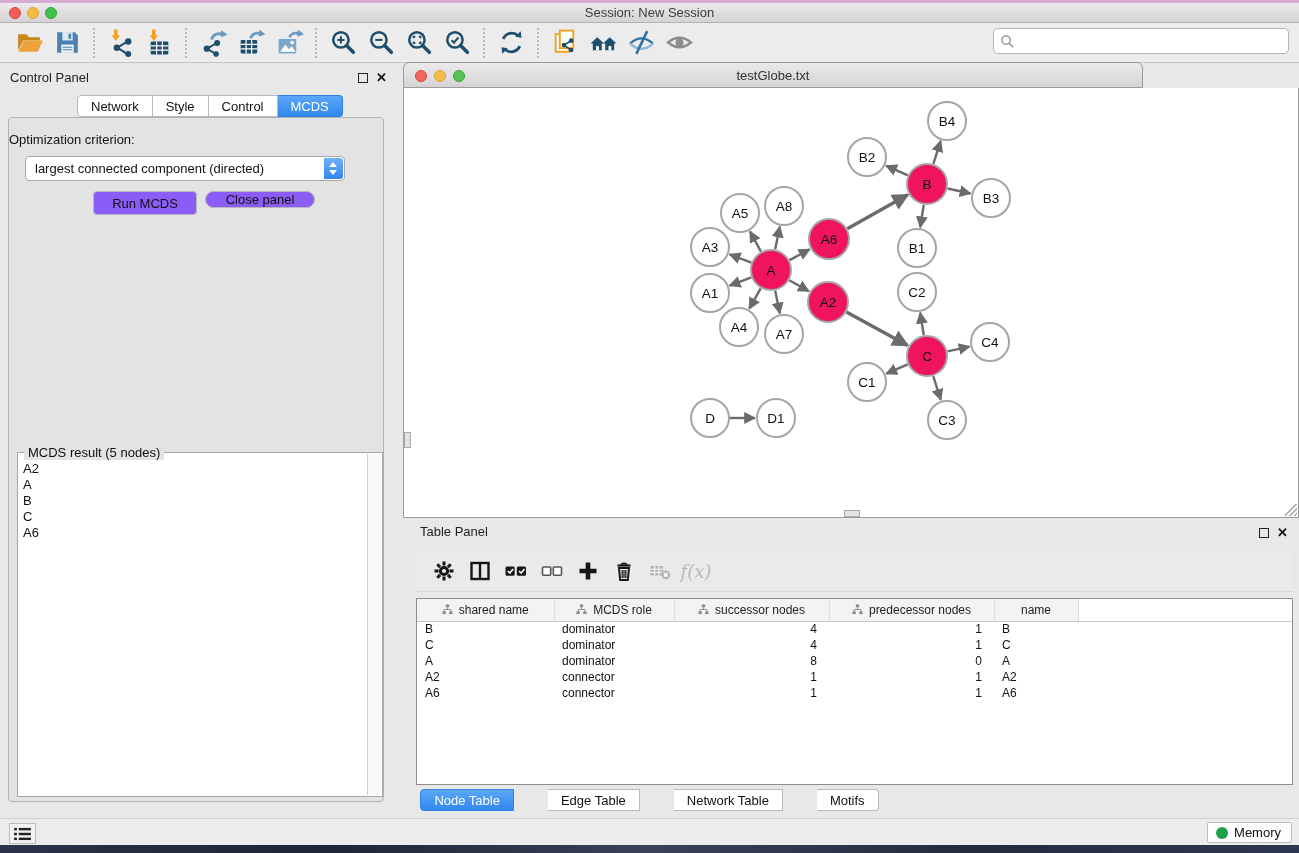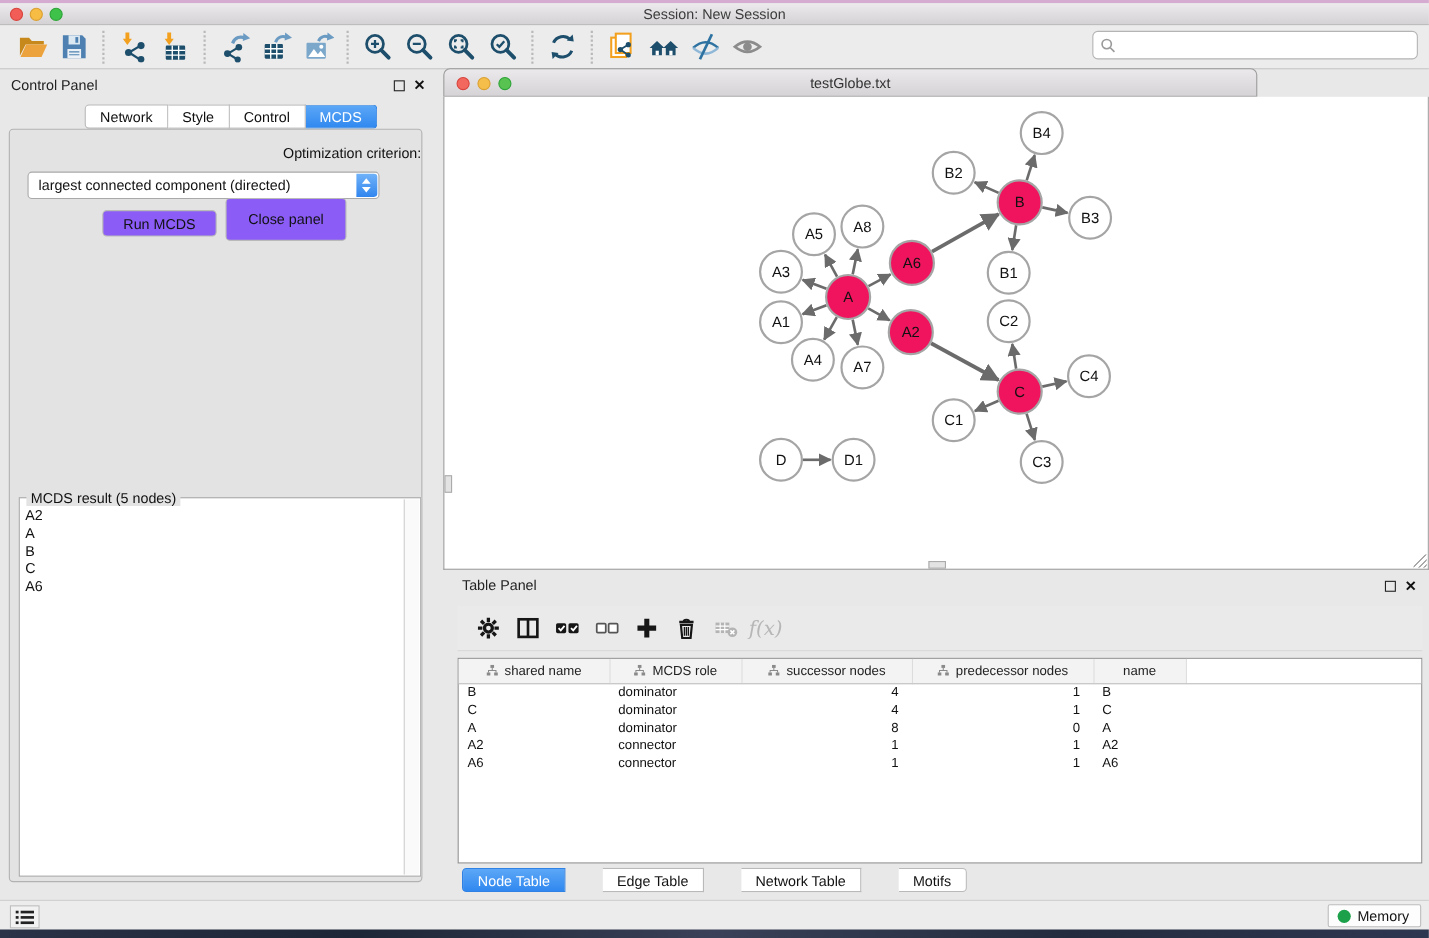--- a/index.html
+++ b/index.html
@@ -36,34 +36,34 @@
   .float-ico { position:absolute; top:73px; width:10px; height:10px; border:1.6px solid #222; }
   .close-ico { position:absolute; top:70px; font-size:13px; font-weight:bold; color:#111; }
   #cp-tabs { left:77px; top:95px; display:flex; }
   .seg { padding:2px 13px; height:22px; line-height:17px; background:#fff;
     border:1px solid #b9b9b9; border-left:none; font-size:13px; color:#111; }
   .seg:first-child { border-left:1px solid #b9b9b9; border-radius:4px 0 0 4px; }
   .seg:last-child { border-radius:0 4px 4px 0; }
   .seg.sel { background:linear-gradient(#5ca7f7,#3088ef); border-color:#2f82e4; color:#fff; }
   #cp-body { left:8px; top:117px; width:376px; height:685px; background:#e3e3e3;
     border:1px solid #b2b2b2; border-radius:4px; }
-  #opt-label { left:0; top:14px; width:100%; text-align:right; font-size:13px; color:#111; }
+  #opt-label { left:0; top:14px; width:100%; text-align:left; font-size:13px; color:#111; }
   #criterion { left:16px; top:38px; width:320px; height:25px; background:#fff;
     border:1px solid #a9a9a9; border-radius:4px; font-size:13px; color:#111; }
   #criterion-text { position:absolute; left:9px; top:4px; }
   #criterion-stepper { position:absolute; right:1px; top:1px; bottom:1px; width:19px;
     background:linear-gradient(#70b2f9,#3186ee); border-radius:0 3px 3px 0; }
   .chev-up, .chev-dn { position:absolute; left:5px; width:0; height:0;
     border-left:4.5px solid transparent; border-right:4.5px solid transparent; }
   .chev-up { top:4px; border-bottom:5px solid #fff; }
   .chev-dn { bottom:4px; border-top:5px solid #fff; }
   .btn { position:absolute; background:#8b5cf6; border:1px solid #b9b9b9; border-radius:4px;
     font-size:13px; color:#111; font-family:"Liberation Sans",sans-serif; padding:0; cursor:default; }
   #run-btn { left:84px; top:73px; width:104px; height:24px; }
-  #close-btn { left:196px; top:62px; width:110px; height:39px; }
+  #close-btn { left:196px; top:73px; width:110px; height:17px;border-radius:12px; }
   #mcds-fieldset { left:8px; top:334px; width:366px; height:345px;
     border:1px solid #a5a5a5; background:#fff; }
   #mcds-legend { position:absolute; left:6px; top:-8px; background:#e3e3e3;
     padding:0 4px; font-size:13px; color:#111; }
   #mcds-list { position:absolute; left:1px; top:8px; right:16px; bottom:1px;
     background:#fff; overflow:hidden; }
   .mcds-item { font-size:13px; line-height:16px; padding-left:4px; color:#111; }
   #mcds-scroll { position:absolute; right:1px; top:1px; bottom:1px; width:14px;
     background:#fafafa; border-left:1px solid #cfcfcf; }
 

